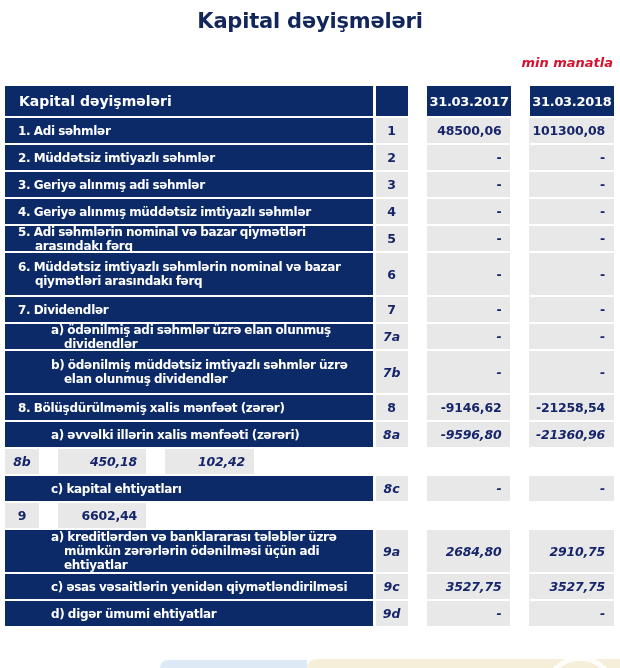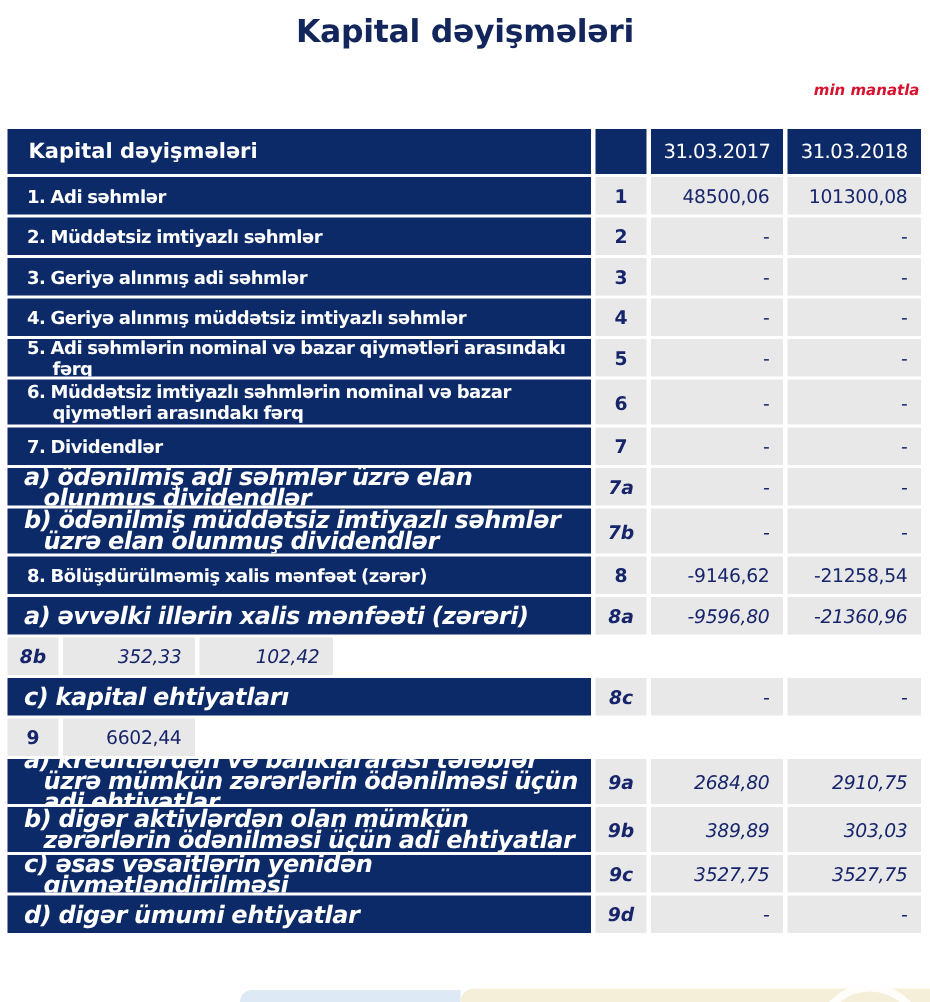--- a/index.html
+++ b/index.html
@@ -19,57 +19,57 @@
     background:#ffffff;
     font-family:"DejaVu Sans",sans-serif;
   }
   .page-title{
     position:absolute;top:9px;left:0;width:100%;
     text-align:center;font-size:21px;font-weight:bold;
     color:var(--title_text);letter-spacing:-0.2px;
   }
   .unit-note{
     position:absolute;top:55px;right:7px;
-    color:var(--red);font-style:italic;font-weight:bold;font-size:10px;
+    color:var(--red);font-style:italic;font-weight:bold;font-size:13px;
   }
   .cap-table{position:absolute;left:5px;top:86px;width:609px;z-index:2;}
   .row{display:flex;gap:3px;margin-bottom:2px;height:25px;}
-  .row.tall{height:30px;}
+  .row.tall{height:42px;}
   .row.header{height:30px;}
   .cell{display:flex;align-items:center;overflow:hidden;}
   .cell.label{width:389px;background:var(--navy);color:#ffffff;}
   .cell.label span{display:block;line-height:14px;}
   .cell.num{
     width:34px;background:var(--cell_gray);color:var(--value_text);
     justify-content:center;font-weight:bold;font-size:12.5px;
   }
   .cell.val{
     width:88px;background:var(--cell_gray);color:var(--value_text);
     justify-content:flex-end;padding-right:9px;
-    font-weight:normal;font-size:12.5px;letter-spacing:-0.2px;
+    font-weight:bold;font-size:12.5px;letter-spacing:-0.2px;margin-left:16px;
   }
   .cell.val.v2018{width:89px;}
   
   .row.header .cell{background:var(--navy);color:#ffffff;}
   .row.header .cell.label span{
     font-size:14px;font-weight:bold;padding-left:14px;text-indent:0;
   }
   .row.header .cell.val{
     justify-content:center;padding-right:0;font-size:13px;letter-spacing:-0.3px;
   }
   
   .row-main .cell.label span{
     font-weight:bold;font-size:12px;letter-spacing:-0.3px;word-spacing:-0.5px;
     padding-left:30px;text-indent:-17px;
   }
   
   .row-sub .cell.label span{
-    font-weight:bold;font-style:italic;font-size:16px;
+    font-weight:bold;font-size:12px;
     letter-spacing:-0.3px;word-spacing:-0.5px;
-    padding-left:24px;text-indent:-13px;
+    padding-left:59px;text-indent:-13px;
   }
   .row-sub .cell.num,.row-sub .cell.val{font-style:italic;}
   
   .deco-blue{
     position:absolute;left:160px;top:660px;width:147px;height:8px;
     background:var(--deco_blue);border-radius:8px 0 0 0;z-index:0;
   }
   .deco-cream{
     position:absolute;left:307px;top:659px;width:313px;height:9px;
     background:var(--deco_cream);border-radius:10px 0 0 0;z-index:0;
@@ -179,21 +179,21 @@
       <div class="row row-sub">
     <div class="cell label">
       <span>a) əvvəlki illərin xalis mənfəəti (zərəri)</span>
     </div>
     <div class="cell num">8a</div>
     <div class="cell val">-9596,80</div>
     <div class="cell val v2018">-21360,96</div>
   </div>
       <div class="row row-sub">
     <div class="cell num">8b</div>
-    <div class="cell val">352,33</div>
+    <div class="cell val">450,18</div>
     <div class="cell val v2018">102,42</div>
   </div>
       <div class="row row-sub">
     <div class="cell label">
       <span>c) kapital ehtiyatları</span>
     </div>
     <div class="cell num">8c</div>
     <div class="cell val">-</div>
     <div class="cell val v2018">-</div>
   </div>
@@ -202,28 +202,20 @@
     <div class="cell val">6602,44</div>
   </div>
       <div class="row row-sub tall">
     <div class="cell label">
       <span>a) kreditlərdən və banklararası tələblər üzrə mümkün zərərlərin ödənilməsi üçün adi ehtiyatlar</span>
     </div>
     <div class="cell num">9a</div>
     <div class="cell val">2684,80</div>
     <div class="cell val v2018">2910,75</div>
   </div>
-      <div class="row row-sub tall">
-    <div class="cell label">
-      <span>b) digər aktivlərdən olan mümkün zərərlərin ödənilməsi üçün adi ehtiyatlar</span>
-    </div>
-    <div class="cell num">9b</div>
-    <div class="cell val">389,89</div>
-    <div class="cell val v2018">303,03</div>
-  </div>
       <div class="row row-sub">
     <div class="cell label">
       <span>c) əsas vəsaitlərin yenidən qiymətləndirilməsi</span>
     </div>
     <div class="cell num">9c</div>
     <div class="cell val">3527,75</div>
     <div class="cell val v2018">3527,75</div>
   </div>
       <div class="row row-sub">
     <div class="cell label">

